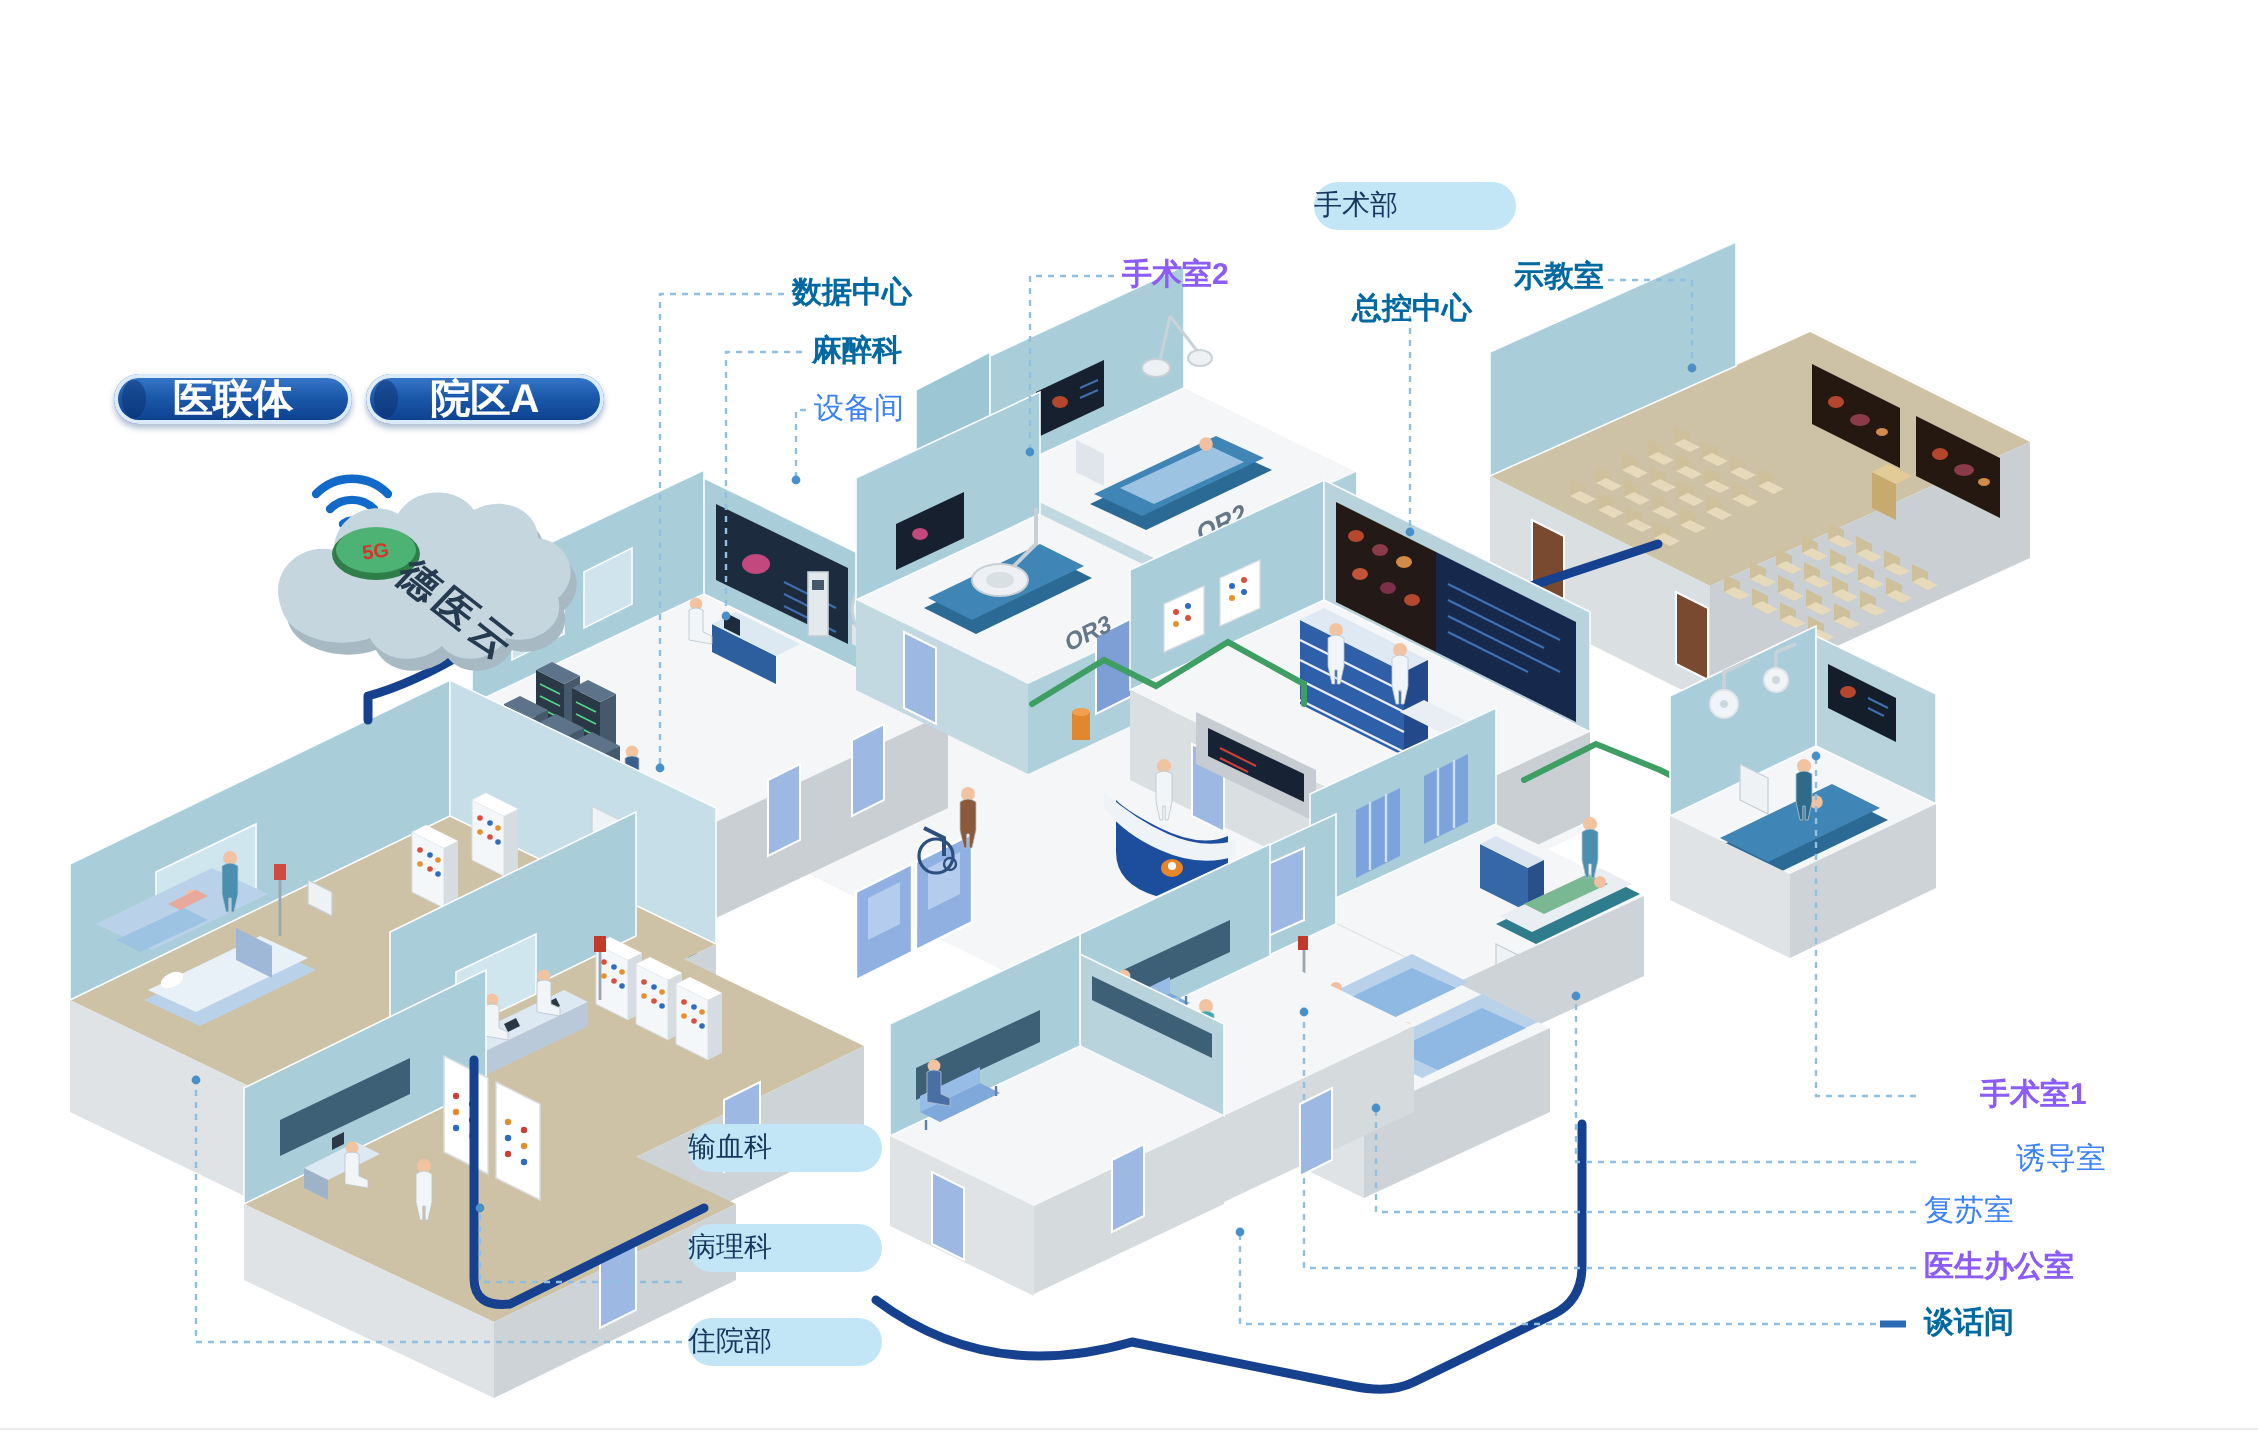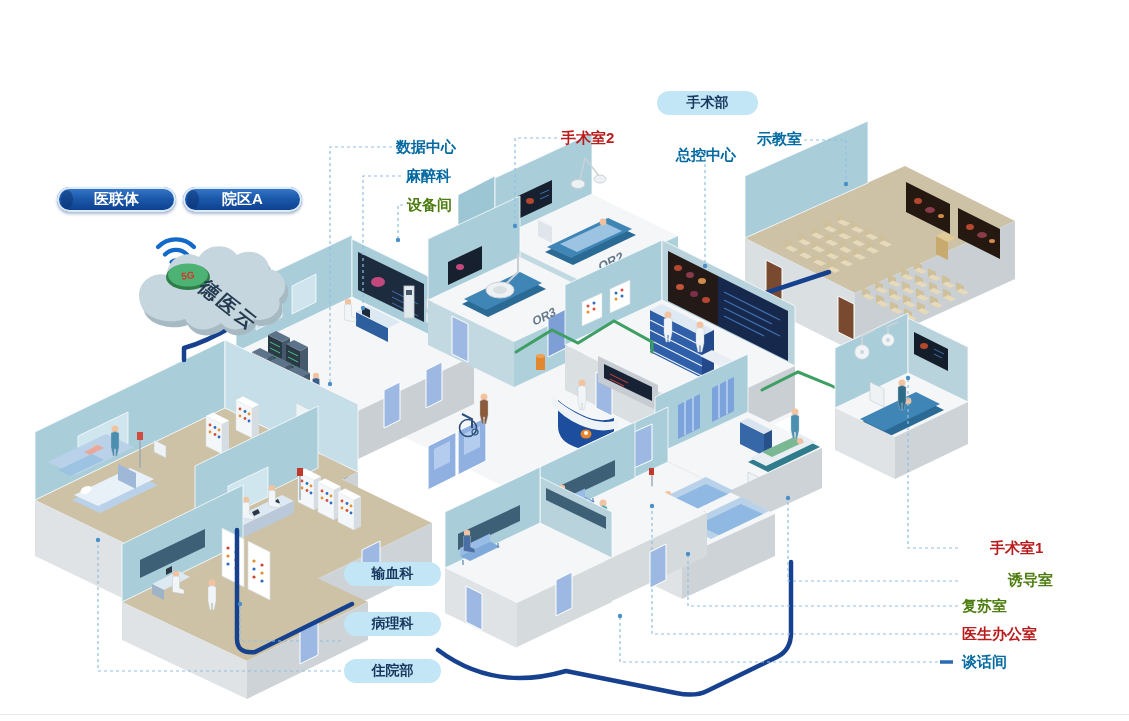--- a/index.html
+++ b/index.html
@@ -1,30 +1,30 @@
 <!DOCTYPE html>
 <html><head>
 <meta charset="utf-8">
 <style>
   html,body{margin:0;padding:0;background:#fff}
   #stage{position:relative;width:1129px;height:721px;background:#ffffff;overflow:hidden;
          font-family:"Liberation Sans","DejaVu Sans",sans-serif}
   #scene{position:absolute;left:0;top:0}
   .lbl{position:absolute;font-size:15px;font-weight:bold;white-space:nowrap;line-height:1}
   .lbl.red{color:#0369a1}
-  .lbl.dark{color:#b91c1c}
-  .lbl.gray{color:#4d7c0f;font-weight:bold}
+  .lbl.dark{color:#8b5cf6}
+  .lbl.gray{color:#3b82f6;font-weight:normal}
   .pill-dark{position:absolute;width:119px;height:25px;border-radius:13px;
     background:linear-gradient(180deg,#3b7ccd 0%,#1c59ab 45%,#0b3e8c 100%);
     box-shadow:inset 0 0 0 2px #dcebfa,0 2px 3px rgba(20,60,120,.35);
-    color:#fff;font-size:15px;font-weight:bold;display:flex;align-items:center;justify-content:center}
+    color:#fff;font-size:20px;font-weight:bold;display:flex;align-items:center;justify-content:center}
   .pill-dark::before{content:'';position:absolute;left:4px;top:3px;width:12px;height:19px;
     border-radius:50%;background:#0a2f6e;opacity:.5}
   .pill-light{position:absolute;height:24px;border-radius:12px;background:#c3e6f6;
-    color:#17375e;font-size:14px;font-weight:bold;display:flex;align-items:center;justify-content:center}
+    color:#17375e;font-size:14px;font-weight:normal;display:flex;align-items:center;justify-content:flex-start}
   .baseline{position:absolute;left:0;top:714px;width:100%;height:1px;background:#e9ebed}
   text{font-family:"Liberation Sans","DejaVu Sans",sans-serif}
 </style>
 </head>
 <body>
 
 <div id="stage">
 
 <svg id="scene" width="1129" height="721" viewBox="0 0 1129 721">
 <defs>

